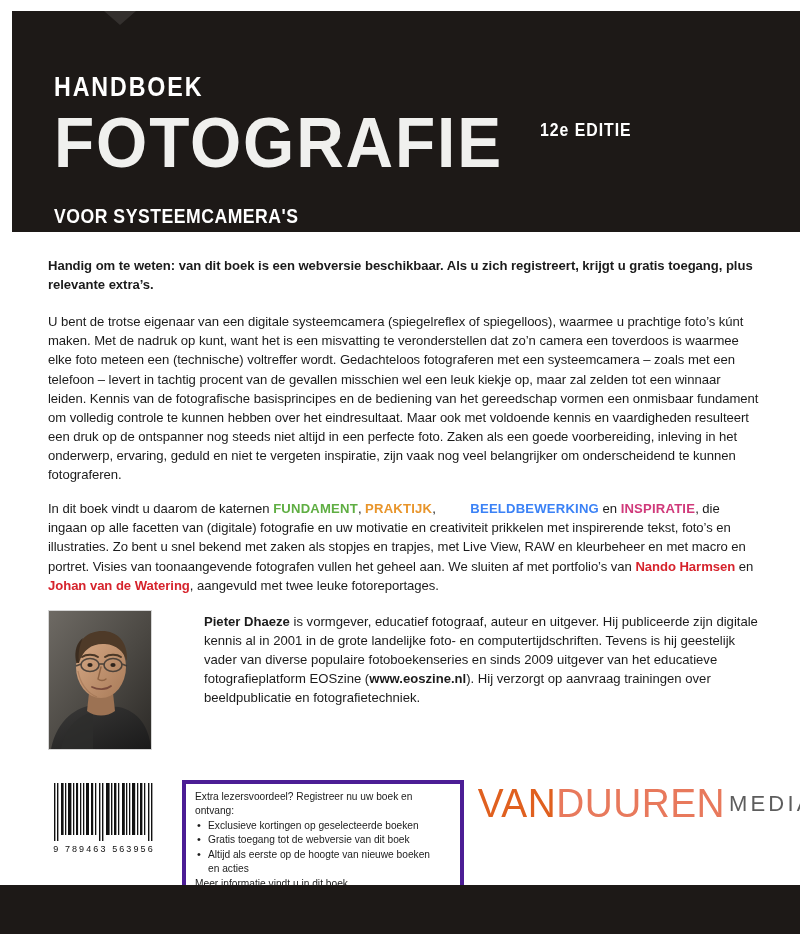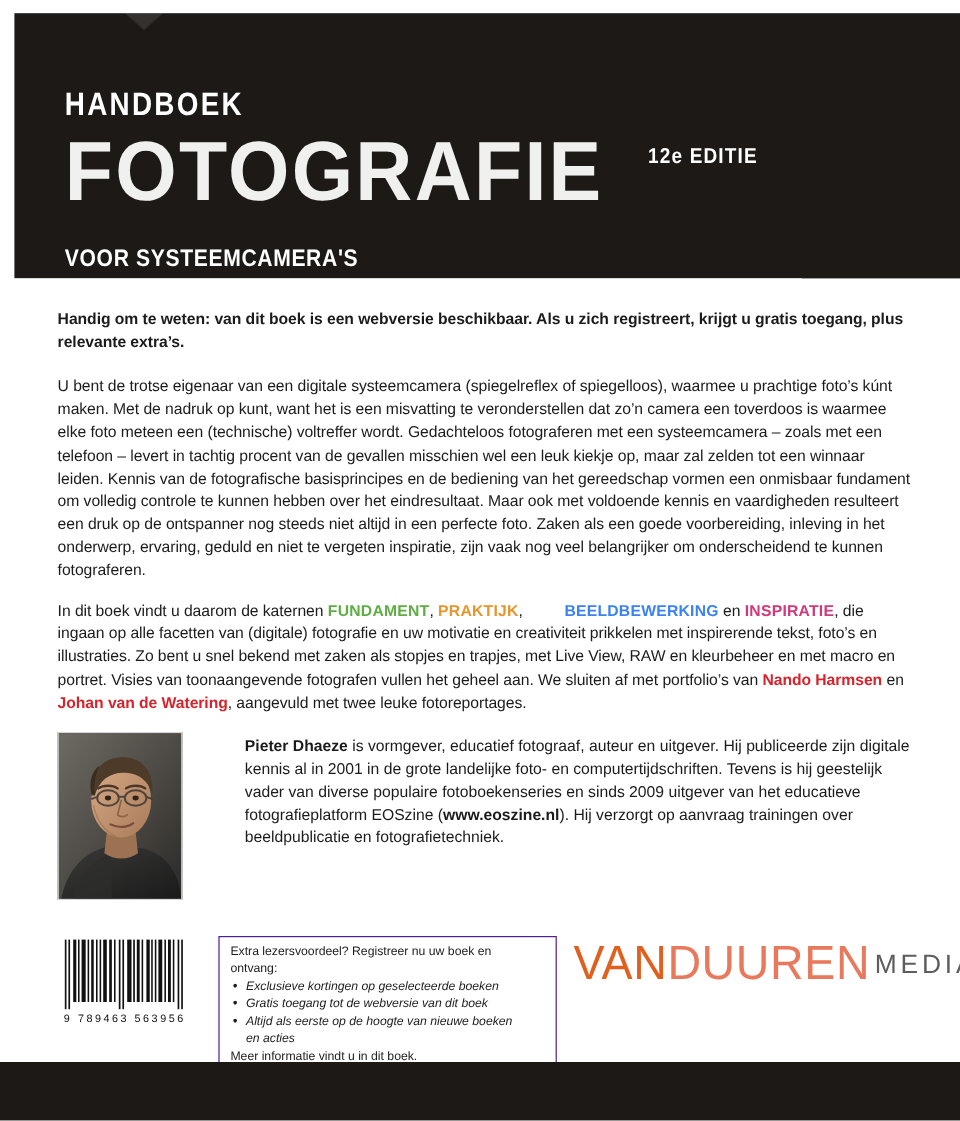--- a/index.html
+++ b/index.html
@@ -205,37 +205,36 @@
     color: #111111;
     text-align: center;
     white-space: nowrap;
   }
 
   .offer-box {
     flex: 0 0 auto;
     width: 282px;
     margin-left: 22px;
     margin-top: 3px;
-    border: 1px solid #4c1d95;
+    border: 4px solid #4c1d95;
     padding: 6px 25px 7px 9px;
     box-sizing: border-box;
   }
   .offer-box .offer-title,
   .offer-box .offer-foot,
   .offer-box li {
     font-family: "Liberation Sans", sans-serif;
     font-size: 10.2px;
     line-height: 1.42;
     color: #1b1b1b;
   }
   .offer-box ul {
     margin: 0;
     padding: 0 0 0 11px;
     list-style: none;
-    font-style: italic;
   }
   .offer-box li {
     position: relative;
     padding-left: 2px;
   }
   .offer-box li::before {
     content: "\2022";
     position: absolute;
     left: -9px;
     top: -1px;

